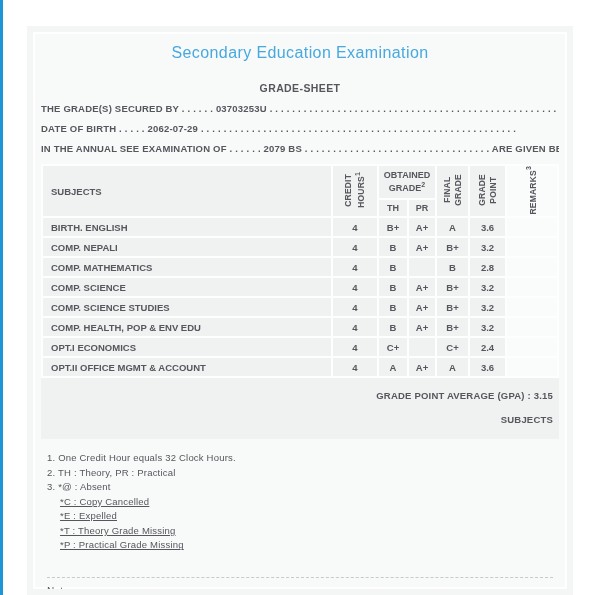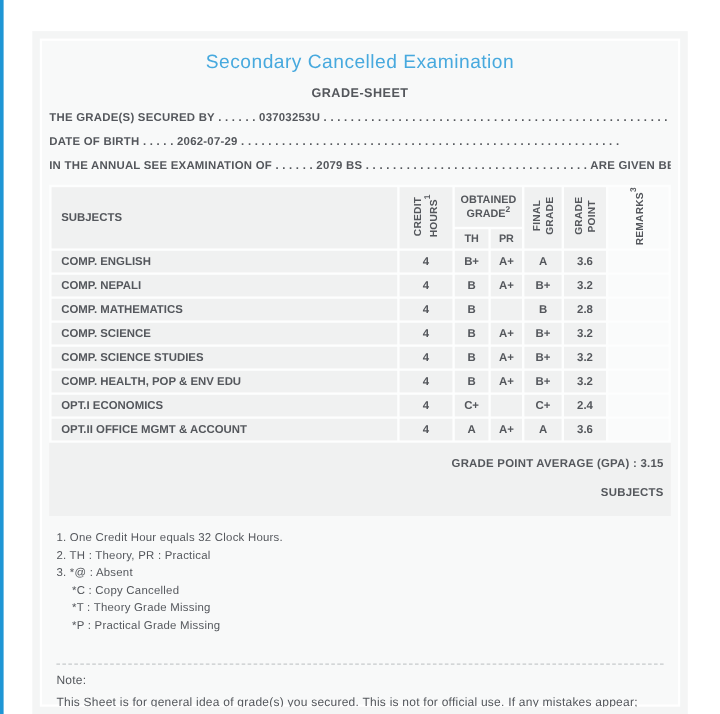--- a/index.html
+++ b/index.html
@@ -9,21 +9,21 @@
 
   .left-accent-bar { position:absolute; left:0; top:0; width:3px; height:595px; background:#1e96d5; }
 
   .card { position:absolute; left:27px; top:26px; width:546px; height:569px;
           background:#f8f9f9; border:6px solid #f4f5f5;
           box-shadow: inset 0 0 0 2px #ffffff; overflow:hidden; }
   .card-inner { padding:10px 8px 0 8px; }
 
   .doc-title { text-align:center; font-size:16px; font-weight:400; color:#47a9de;
                letter-spacing:0.4px; margin-top:2px; }
-  .doc-subtitle { text-align:center; font-size:10.5px; font-weight:700; margin-top:10px;
+  .doc-subtitle { text-align:center; font-size:10.5px; font-weight:700; margin-top:20px;
                   letter-spacing:0.4px; }
 
   .info-lines { margin-top:9px; }
   .info-line { font-size:9.5px; font-weight:700; letter-spacing:0.2px; margin:9px 0;
                white-space:nowrap; overflow:hidden; }
 
   table.grade-table { width:100%; border-collapse:separate; border-spacing:2px;
                       background:#fdfefe; margin-top:10px; }
   .grade-table th, .grade-table td { background:#f0f1f1; font-size:9.5px; color:#54575c; }
   .grade-table th { font-weight:700; vertical-align:middle; text-align:center; }
@@ -39,36 +39,36 @@
          font-size:8.5px; line-height:1.25; letter-spacing:0.2px; white-space:nowrap; }
   sup { font-size:7px; }
 
   .gpa-band { margin-top:0px; background:#f0f1f1; text-align:right;
               padding:12px 6px 14px 0; }
   .gpa-line { font-size:9.5px; font-weight:700; letter-spacing:0.2px; }
   .status-line { font-size:9.5px; font-weight:700; letter-spacing:0.2px; margin-top:13px; }
 
   .footnotes { margin-top:12px; padding-left:6px; }
   .footnote { font-size:9.5px; font-weight:400; line-height:14.5px; letter-spacing:0.2px; }
-  .footnote.indent { padding-left:13px; }
+  .footnote.indent { padding-left:13px;text-decoration:underline; }
 
   .note-section { margin:24px 6px 0 6px; border-top:1px dashed #c6cacc; padding-top:8px; }
   .note-label { font-size:10px; font-weight:400; letter-spacing:0.2px; }
   .note-text { font-size:10px; font-weight:400; line-height:16px; letter-spacing:0.2px; margin-top:5px; }
 </style>
 </head>
 <body>
 
 <div class="page">
   <div class="left-accent-bar"></div>
 
   <div class="card">
     <div class="card-inner">
 
-      <div class="doc-title">Secondary Cancelled Examination</div>
+      <div class="doc-title">Secondary Education Examination</div>
       <div class="doc-subtitle">GRADE-SHEET</div>
 
       <div class="info-lines">
         <div class="info-line">THE GRADE(S) SECURED BY . . . . . . 03703253U . . . . . . . . . . . . . . . . . . . . . . . . . . . . . . . . . . . . . . . . . . . . . . . . . . . .</div>
         <div class="info-line">DATE OF BIRTH . . . . . 2062-07-29 . . . . . . . . . . . . . . . . . . . . . . . . . . . . . . . . . . . . . . . . . . . . . . . . . . . . . . . .</div>
         <div class="info-line">IN THE ANNUAL SEE EXAMINATION OF . . . . . . 2079 BS . . . . . . . . . . . . . . . . . . . . . . . . . . . . . . . . . ARE GIVEN BELOW . . .</div>
       </div>
 
       <table class="grade-table">
         <colgroup>
@@ -99,21 +99,21 @@
               <span class="rot"><span>REMARKS</span><sup>3</sup></span>
             </th>
           </tr>
           <tr>
             <th class="subgrade">TH</th>
             <th class="subgrade">PR</th>
           </tr>
         </thead>
         <tbody id="rows-body">
             <tr>
-    <td class="sub">COMP. ENGLISH</td>
+    <td class="sub">BIRTH. ENGLISH</td>
     <td>4</td>
     <td>B+</td>
     <td>A+</td>
     <td>A</td>
     <td>3.6</td>
     <td class="rem"></td>
   </tr>
             <tr>
     <td class="sub">COMP. NEPALI</td>
     <td>4</td>
@@ -183,20 +183,21 @@
       <div class="gpa-band">
         <div class="gpa-line">GRADE POINT AVERAGE (GPA) : 3.15</div>
         <div class="status-line">SUBJECTS</div>
       </div>
 
       <div class="footnotes">
         <div class="footnote">1. One Credit Hour equals 32 Clock Hours.</div>
         <div class="footnote">2. TH : Theory, PR : Practical</div>
         <div class="footnote">3. *@ : Absent</div>
         <div class="footnote indent">*C : Copy Cancelled</div>
+        <div class="footnote indent">*E : Expelled</div>
         <div class="footnote indent">*T : Theory Grade Missing</div>
         <div class="footnote indent">*P : Practical Grade Missing</div>
       </div>
 
       <div class="note-section">
         <div class="note-label">Note:</div>
         <div class="note-text">This Sheet is for general idea of grade(s) you secured. This is not for official use. If any mistakes appear; record at SEE Board ledger will be referred.</div>
       </div>
 
     </div>

